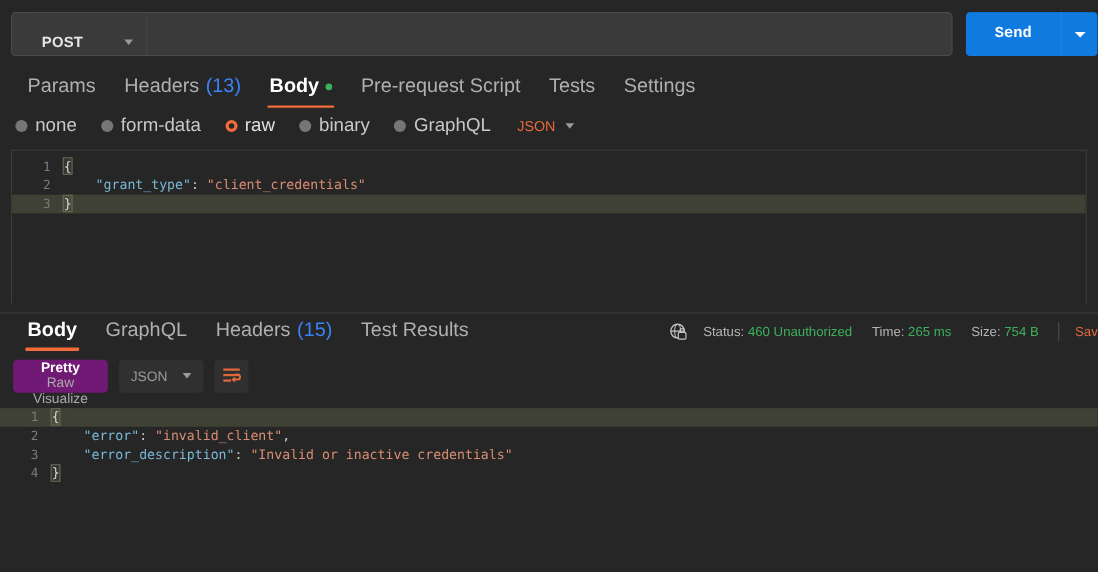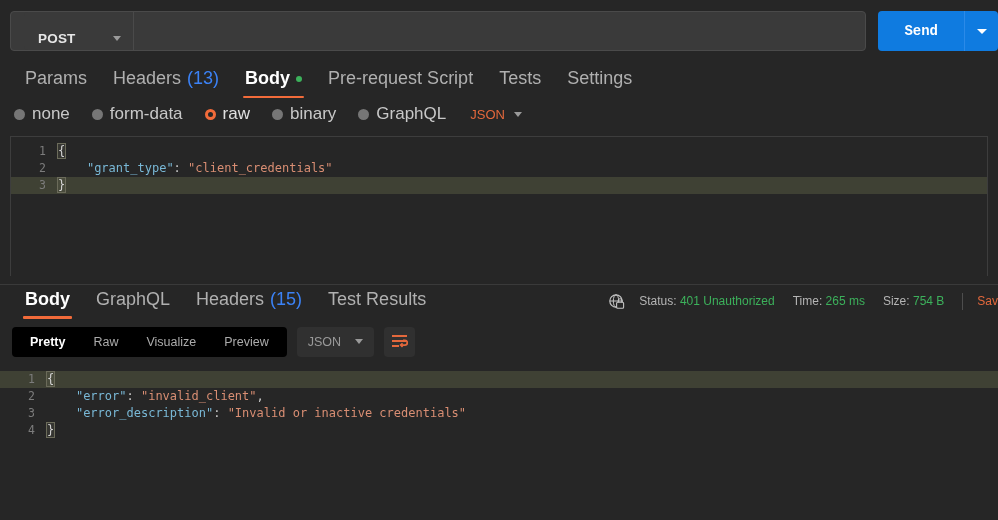--- a/index.html
+++ b/index.html
@@ -266,24 +266,25 @@
   .resp-toolbar {
     display: flex;
     align-items: center;
     gap: 10px;
     padding: 8px 0 8px 12px;
     flex: 0 0 auto;
   }
   .seg-group {
     display: flex;
     align-items: center;
-    background: #000000;
+    background: #701a75;
     border-radius: 4px;
     height: 30px;
     padding: 0 4px;
+    flex-direction: column;
   }
   .seg {
     padding: 0 14px;
     height: 30px;
     display: flex;
     align-items: center;
     font-size: 12.5px;
     color: #ababab;
     cursor: pointer;
   }
@@ -419,21 +420,21 @@
     <div class="resp-meta">
       <span class="globe-lock">
         <svg width="17" height="17" viewBox="0 0 17 17">
           <circle cx="8" cy="8" r="6.2" fill="none" stroke="#c3c3c3" stroke-width="1.2"></circle>
           <ellipse cx="8" cy="8" rx="2.7" ry="6.2" fill="none" stroke="#c3c3c3" stroke-width="1"></ellipse>
           <line x1="1.9" y1="8" x2="14.1" y2="8" stroke="#c3c3c3" stroke-width="1"></line>
           <rect x="8.6" y="9.2" width="7" height="6" rx="1" fill="#262626" stroke="#c3c3c3" stroke-width="1.1"></rect>
           <path d="M10.2 9.3 v-1.6 a1.9 1.9 0 0 1 3.8 0 v1.6" fill="none" stroke="#c3c3c3" stroke-width="1.1"></path>
         </svg>
       </span>
-      <span class="meta-item"><span>Status:</span> <span class="meta-val">401 Unauthorized</span></span>
+      <span class="meta-item"><span>Status:</span> <span class="meta-val">460 Unauthorized</span></span>
       <span class="meta-item"><span>Time:</span> <span class="meta-val">265 ms</span></span>
       <span class="meta-item"><span>Size:</span> <span class="meta-val">754 B</span></span>
       <span class="meta-sep"></span>
       <span class="save-resp">Sav</span>
     </div>
   </div>
 
   <div class="resp-toolbar">
     <div class="seg-group">
       <div class="seg active">Pretty</div>

